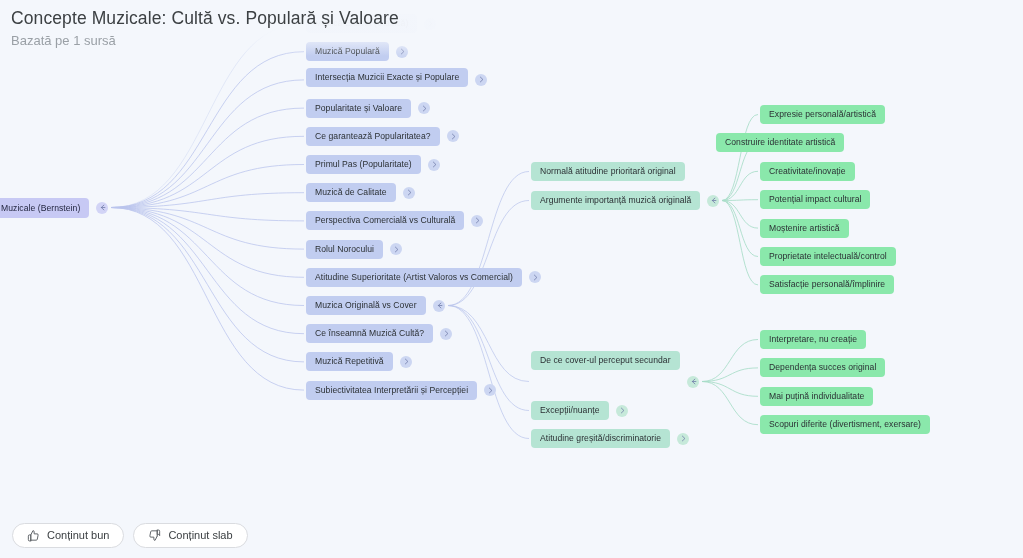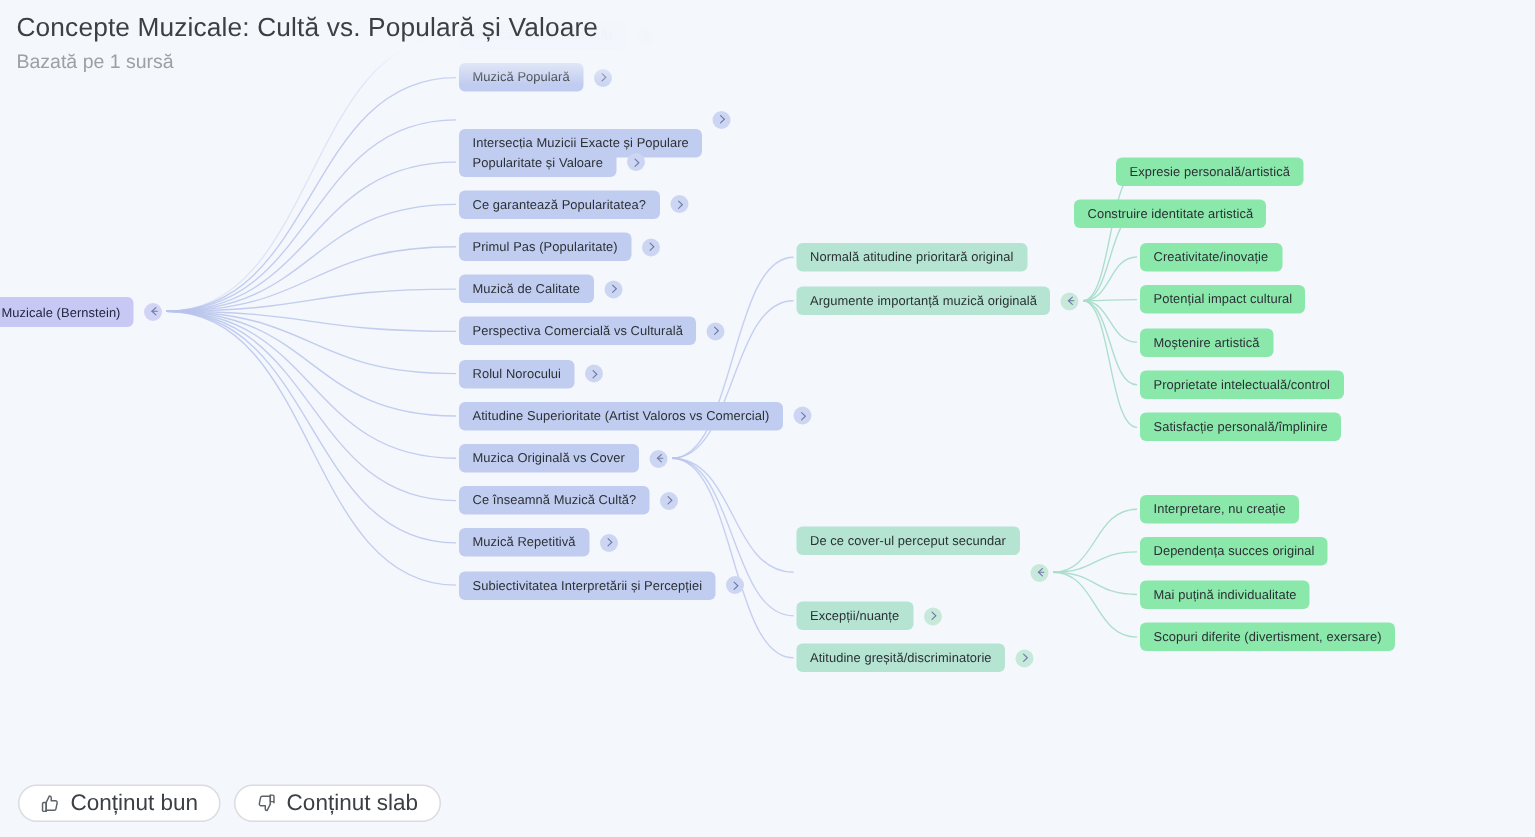--- a/index.html
+++ b/index.html
@@ -122,21 +122,21 @@
   }
   .fbtn {
     display: flex;
     align-items: center;
     gap: 7px;
     height: 25px;
     padding: 0 14px;
     border: 1px solid #dadce0;
     border-radius: 13px;
     background: #ffffff;
-    font-size: 15px;
+    font-size: 11px;
     color: #3c4043;
     cursor: pointer;
     white-space: nowrap;
   }
   .fbtn svg { display: block; flex: 0 0 auto; }
 </style>
 </head>
 <body>
 
 <div id="app">
@@ -199,21 +199,21 @@
         <div class="node lvl1" style="left: 306px; top: 42.2px;">
           <span>Muzică Populară</span>
         </div>
         <div class="toggle blue" style="left: 396px; top: 45.7px;">
           <span>
             <svg width="7" height="7" viewBox="0 0 10 10" fill="none" stroke="#6f7aa8" stroke-width="1.1" stroke-linecap="round">
       <path d="M3.4 1.6 7 5 3.4 8.4"></path>
             </svg>
           </span>
         </div>
-        <div class="node lvl1" style="left: 306px; top: 86px;">
+        <div class="node lvl1" style="left: 306px; top: 68px;">
           <span>Intersecția Muzicii Exacte și Populare</span>
         </div>
         <div class="toggle blue" style="left: 475px; top: 73.9px;">
           <span>
             <svg width="7" height="7" viewBox="0 0 10 10" fill="none" stroke="#6f7aa8" stroke-width="1.1" stroke-linecap="round">
       <path d="M3.4 1.6 7 5 3.4 8.4"></path>
             </svg>
           </span>
         </div>
         <div class="node lvl1" style="left: 306px; top: 98.6px;">
@@ -365,21 +365,21 @@
         <div class="node lvl2" style="left: 531px; top: 429px;">
           <span>Atitudine greșită/discriminatorie</span>
         </div>
         <div class="toggle green" style="left: 677px; top: 432.5px;">
           <span>
             <svg width="7" height="7" viewBox="0 0 10 10" fill="none" stroke="#6f7aa8" stroke-width="1.1" stroke-linecap="round">
       <path d="M3.4 1.6 7 5 3.4 8.4"></path>
             </svg>
           </span>
         </div>
-        <div class="node lvl3" style="left: 744px; top: 105px; justify-content: flex-end;">
+        <div class="node lvl3" style="left: 760px; top: 105px; justify-content: flex-end;">
           <span>Expresie personală/artistică</span>
         </div>
         <div class="node lvl3" style="left: 716px; top: 133.4px; justify-content: flex-end;">
           <span>Construire identitate artistică</span>
         </div>
         <div class="node lvl3" style="left: 760px; top: 161.8px;">
           <span>Creativitate/inovație</span>
         </div>
         <div class="node lvl3" style="left: 760px; top: 190.2px;">
           <span>Potențial impact cultural</span>

